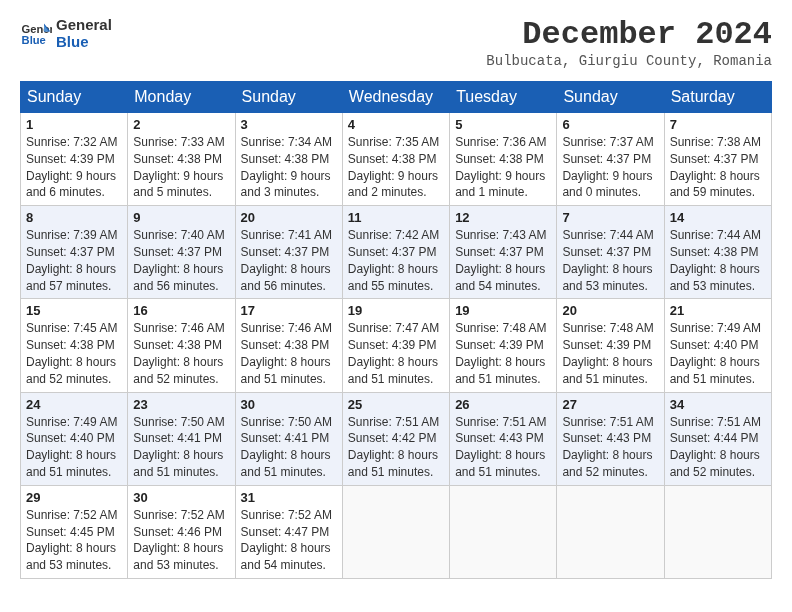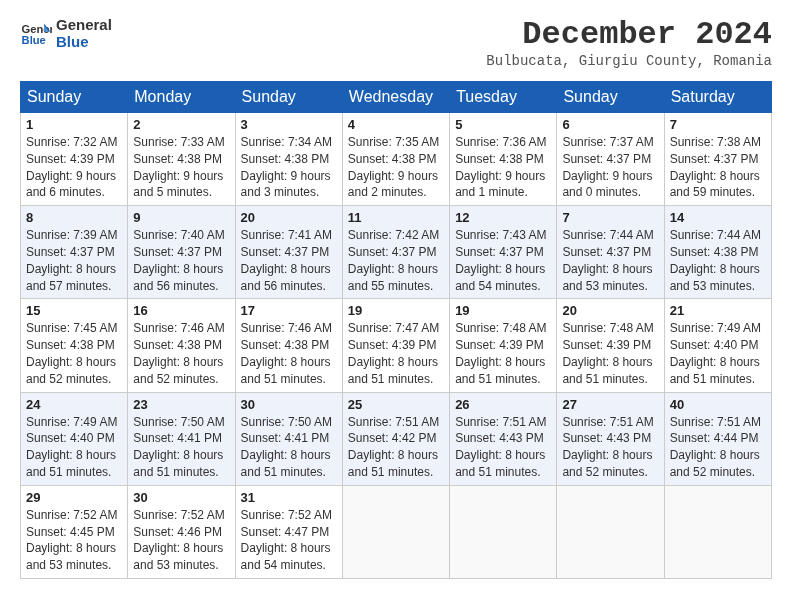--- a/index.html
+++ b/index.html
@@ -232,21 +232,21 @@
       </td>
         <td>
         <span class="day-number">26</span>
         <span class="day-info">Sunrise: 7:51 AM<br>Sunset: 4:43 PM<br>Daylight: 8 hours and 51 minutes.</span>
       </td>
         <td>
         <span class="day-number">27</span>
         <span class="day-info">Sunrise: 7:51 AM<br>Sunset: 4:43 PM<br>Daylight: 8 hours and 52 minutes.</span>
       </td>
         <td>
-        <span class="day-number">40</span>
+        <span class="day-number">34</span>
         <span class="day-info">Sunrise: 7:51 AM<br>Sunset: 4:44 PM<br>Daylight: 8 hours and 52 minutes.</span>
       </td>
       </tr>
       <tr>
         <td>
         <span class="day-number">29</span>
         <span class="day-info">Sunrise: 7:52 AM<br>Sunset: 4:45 PM<br>Daylight: 8 hours and 53 minutes.</span>
       </td>
         <td>
         <span class="day-number">30</span>

